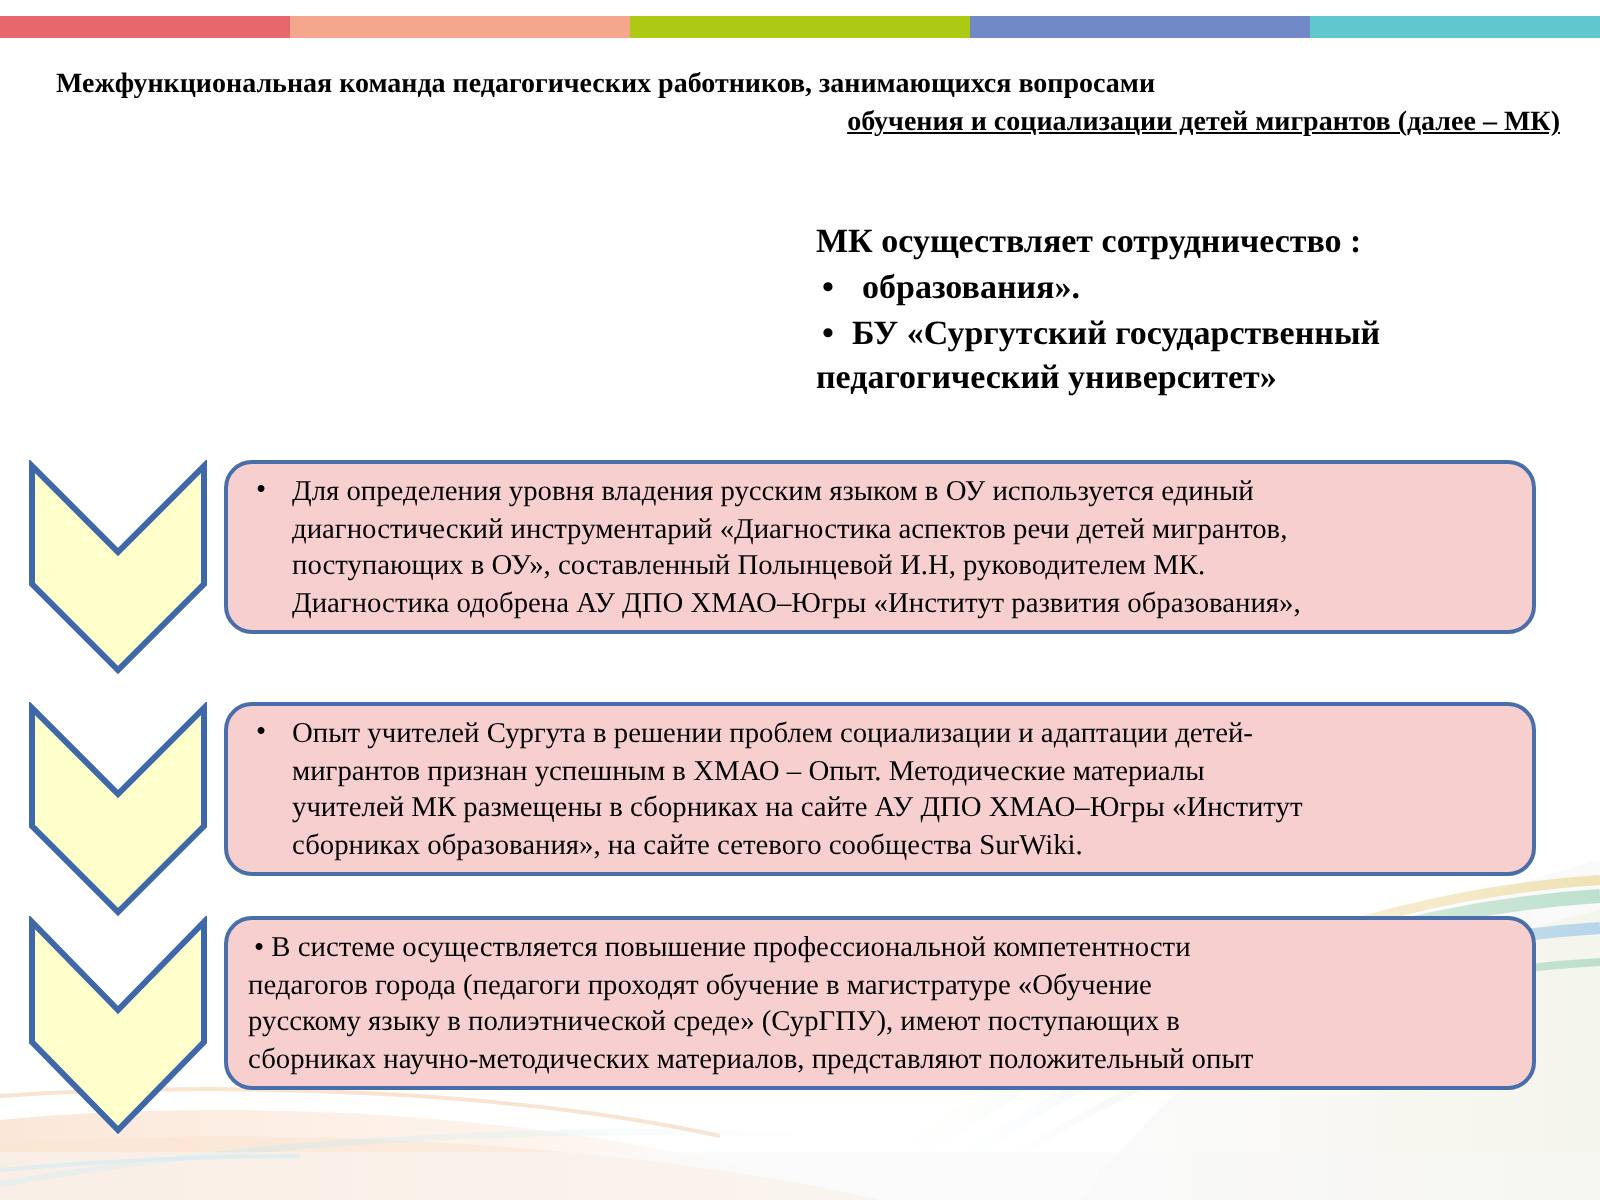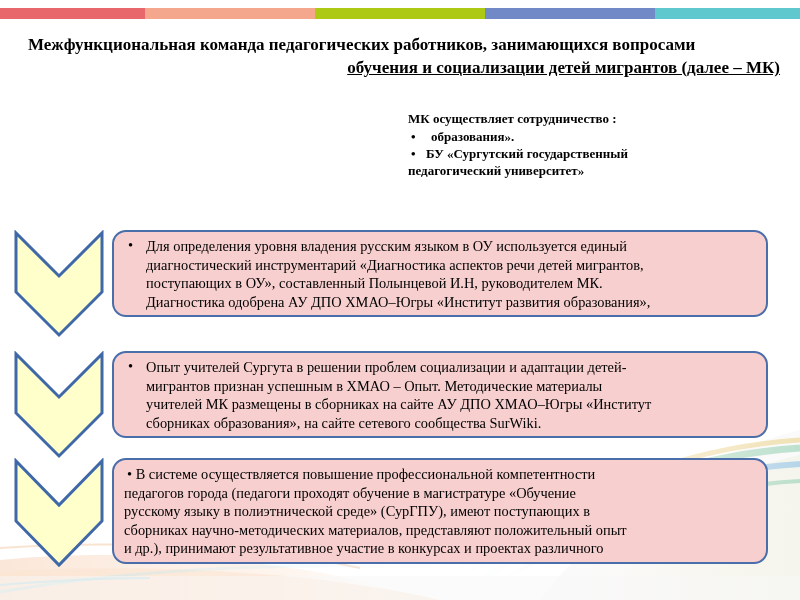--- a/index.html
+++ b/index.html
@@ -44,38 +44,38 @@
 
   
   .heading {
     position: absolute;
     left: 28px;
     top: 33px;
     width: 752px;
     z-index: 4;
     font-family: "Liberation Serif", "DejaVu Serif", serif;
     font-weight: bold;
-    font-size: 17px;
+    font-size: 14px;
     line-height: 1.38;
     color: #000000;
     text-align: justify;
     letter-spacing: 0px;
   }
   .heading .ln2 { text-align: right; text-decoration: underline; }
 
   
   .coop {
     position: absolute;
     left: 408px;
     top: 110px;
     width: 350px;
     z-index: 4;
     font-family: "Liberation Serif", "DejaVu Serif", serif;
     font-weight: bold;
-    font-size: 13px;
+    font-size: 17px;
     line-height: 1.32;
     color: #000000;
   }
   .coop-title { margin: 0 0 1px 0; }
   .coop-item {
     position: relative;
     padding-left: 18px;
     margin: 0;
   }
   .coop-item .bullet {
@@ -255,16 +255,15 @@
   </div>
 
   <div class="pbox" style="top:458px;">
     <p class="inline-bul">
       <span>•</span>
       <span>В системе осуществляется повышение профессиональной компетентности</span>
     </p>
     <p>педагогов города (педагоги проходят обучение в магистратуре «Обучение</p>
     <p>русскому языку в полиэтнической среде» (СурГПУ), имеют поступающих в</p>
     <p>сборниках научно-методических материалов, представляют положительный опыт</p>
-    <p>и др.), принимают результативное участие в конкурсах и проектах различного</p>
   </div>
 
 </div>
 
 </body></html>

